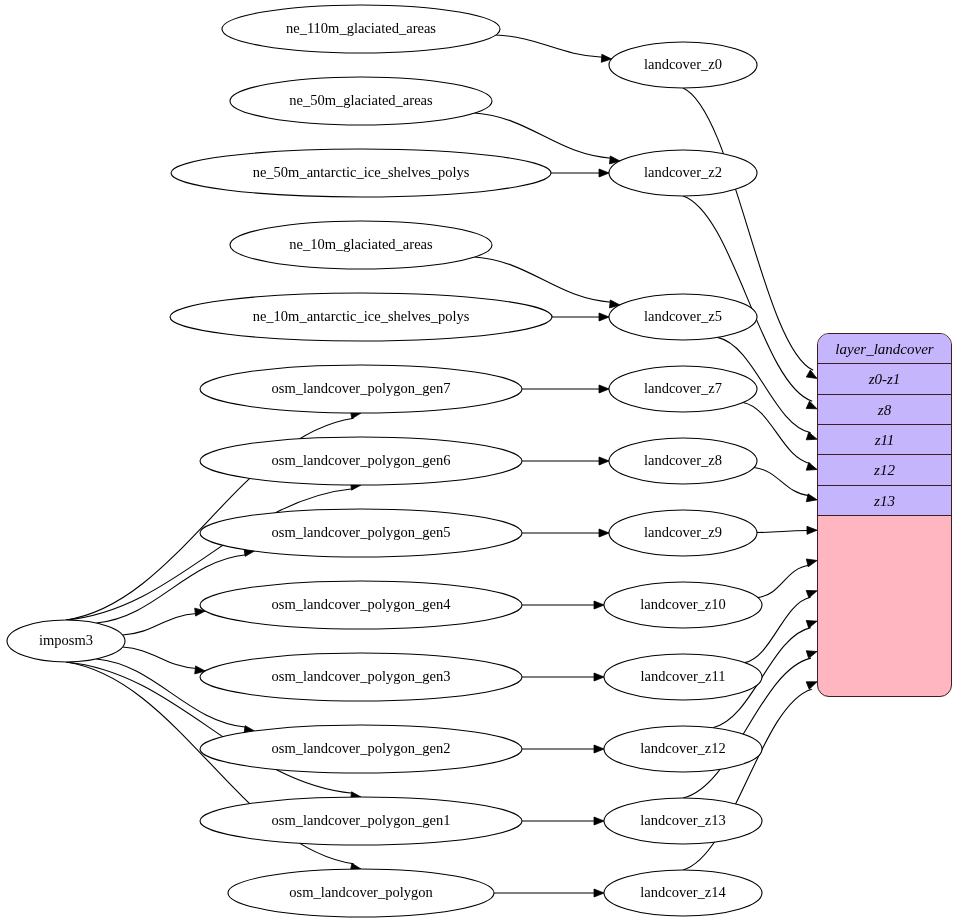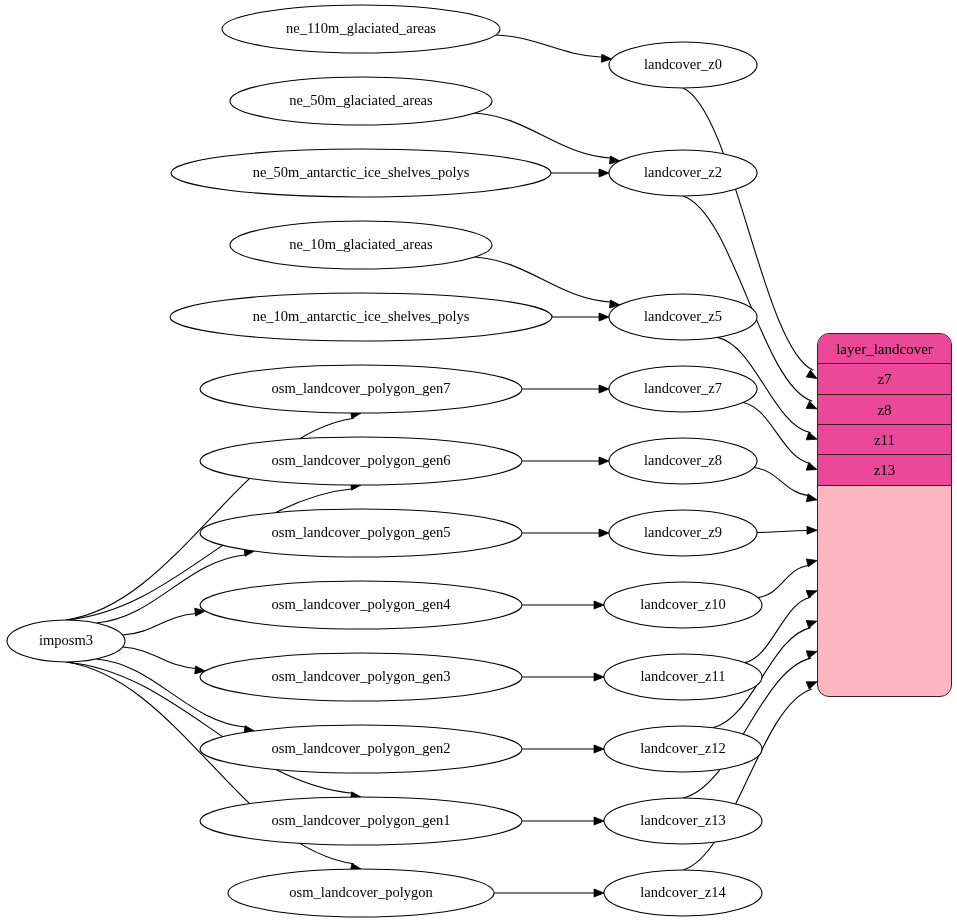--- a/index.html
+++ b/index.html
@@ -61,21 +61,22 @@
   }
   .table-row {
     height: 30.33px;
     line-height: 30.33px;
     text-align: center;
     font-family: "Liberation Serif", "DejaVu Serif", serif;
     font-size: 15px;
     color: #000000;
     border-bottom: 1.2px solid #3b1d22;
     box-sizing: border-box;
-    background: #ec4899;
+    background: #c4b5fd;
+    font-style: italic;
   }
   .table-row.header {
     font-size: 15px;
   }
   .table-row.last {
     border-bottom: none;
   }
 </style>
 </head>
 <body>
@@ -312,19 +313,20 @@
         </g>
         <g>
           <ellipse class="node-ellipse" cx="683" cy="893" rx="79" ry="23"></ellipse>
           <text class="node-label" x="683" y="894">landcover_z14</text>
         </g>
       </g>
   </svg>
 
   <div id="layer-table">
       <div class="table-row header">layer_landcover</div>
-      <div class="table-row">z7</div>
+      <div class="table-row">z0-z1</div>
       <div class="table-row">z8</div>
       <div class="table-row">z11</div>
+      <div class="table-row">z12</div>
       <div class="table-row">z13</div>
     </div>
 
 </div>
 
 </body></html>

